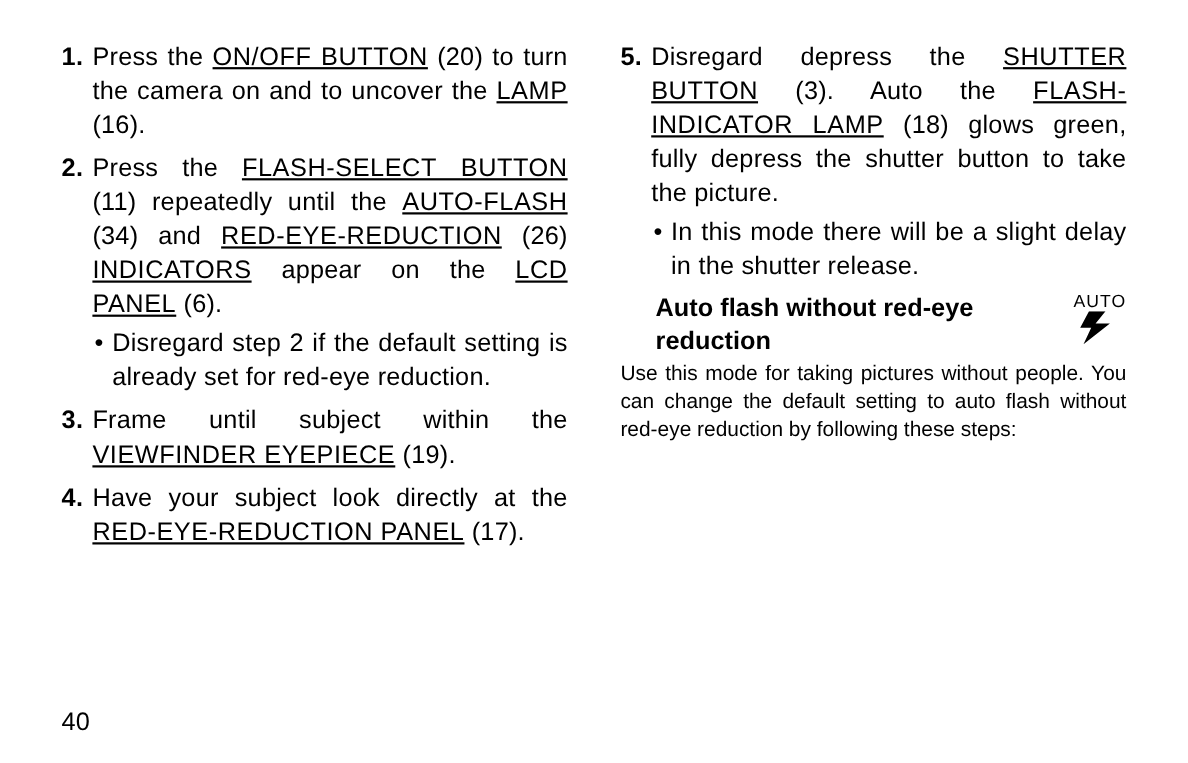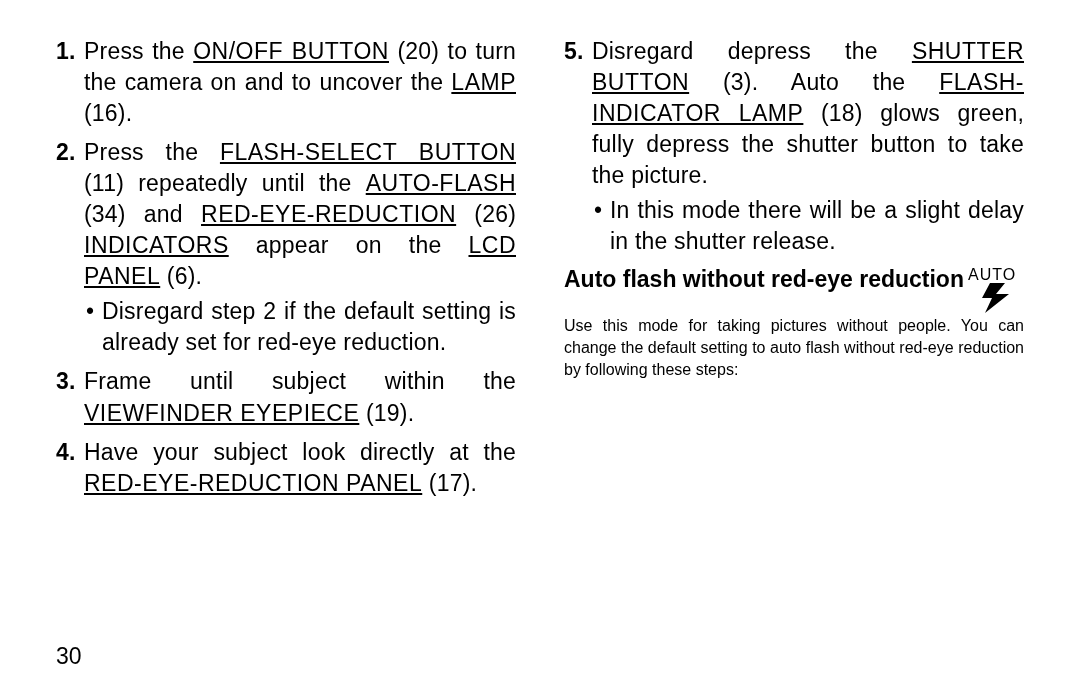--- a/index.html
+++ b/index.html
@@ -51,37 +51,38 @@
 
   .sc { font-variant: small-caps; letter-spacing: 0.5px; text-decoration: underline; }
   .bld { font-weight: normal; }
 
   .section-head {
     display: flex;
     align-items: flex-start;
     justify-content: space-between;
     font-size: 23px;
     margin-top: 2px;
+    margin-left: 32px;
   }
   .section-title {
     font-weight: bold;
     line-height: 1.3;
   }
   .auto-icon {
-    text-align: left;
+    text-align: right;
     font-size: 16px;
     line-height: 1;
     padding-top: 2px;
     min-width: 56px;
   }
   .auto-label { letter-spacing: 1px; }
   .flash-svg { display: block; margin: 0 auto; }
 
   .para {
-    font-size: 16px;
+    font-size: 19px;
     line-height: 1.35;
     text-align: justify;
     margin-top: 2px;
   }
 
   .page-num {
     position: absolute;
     bottom: 24px;
     left: 56px;
     font-size: 23px;
@@ -150,14 +151,14 @@
         </svg>
       </div>
     </div>
 
     <div class="para">
       <span>Use this mode for taking pictures without people. You can change the default setting to auto flash </span><span class="bld">without</span><span> red-eye reduction by following these steps:</span>
     </div>
 
   </div>
 
-  <div class="page-num">30</div>
+  <div class="page-num">40</div>
 </div>
 
 </body></html>

